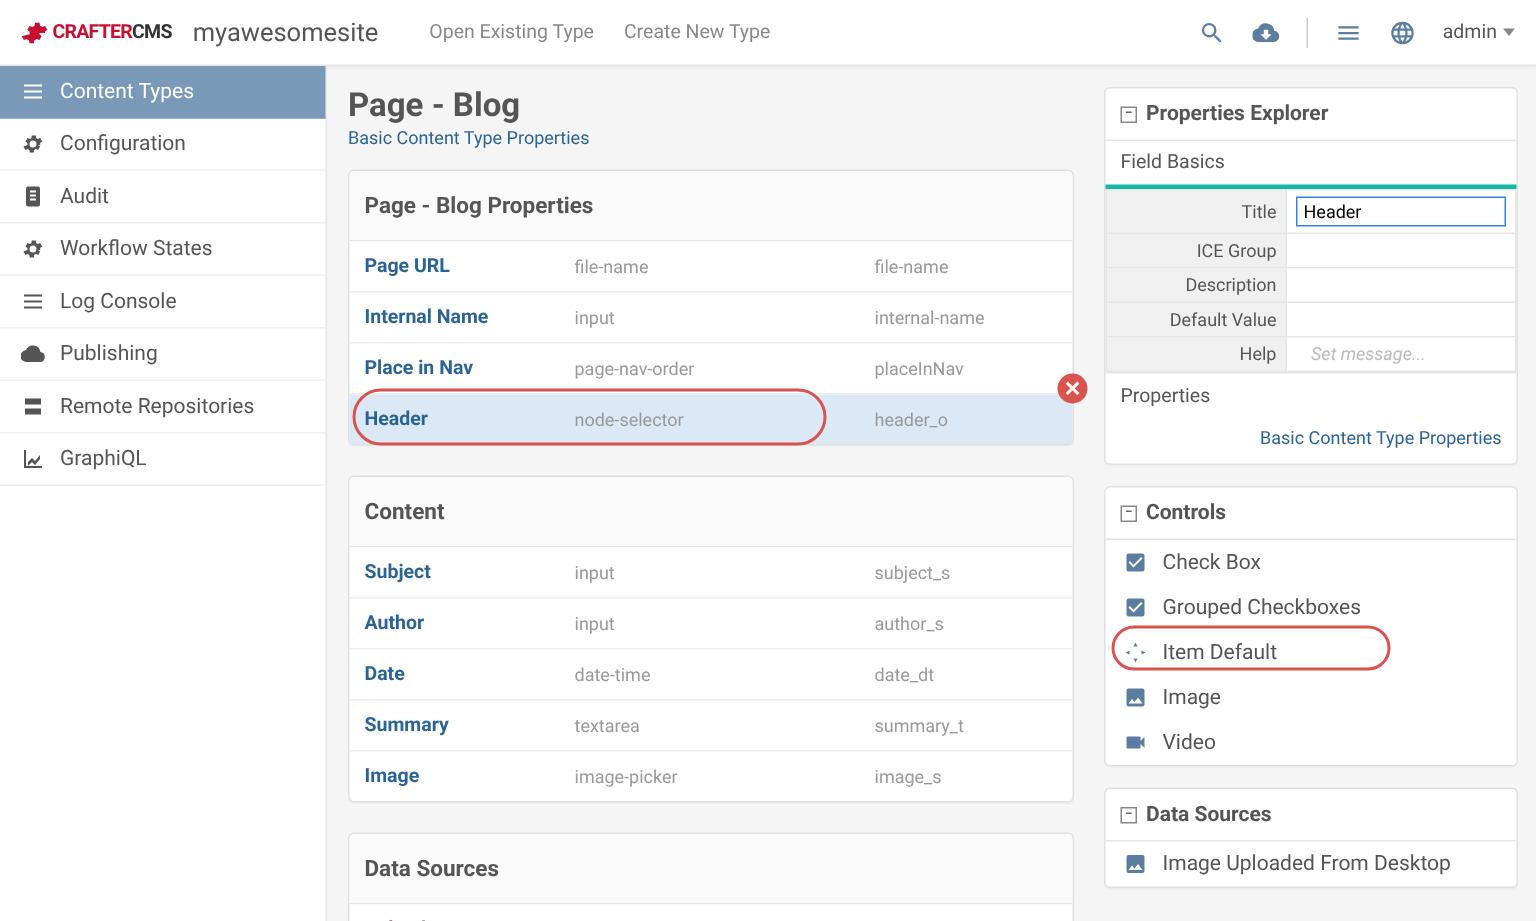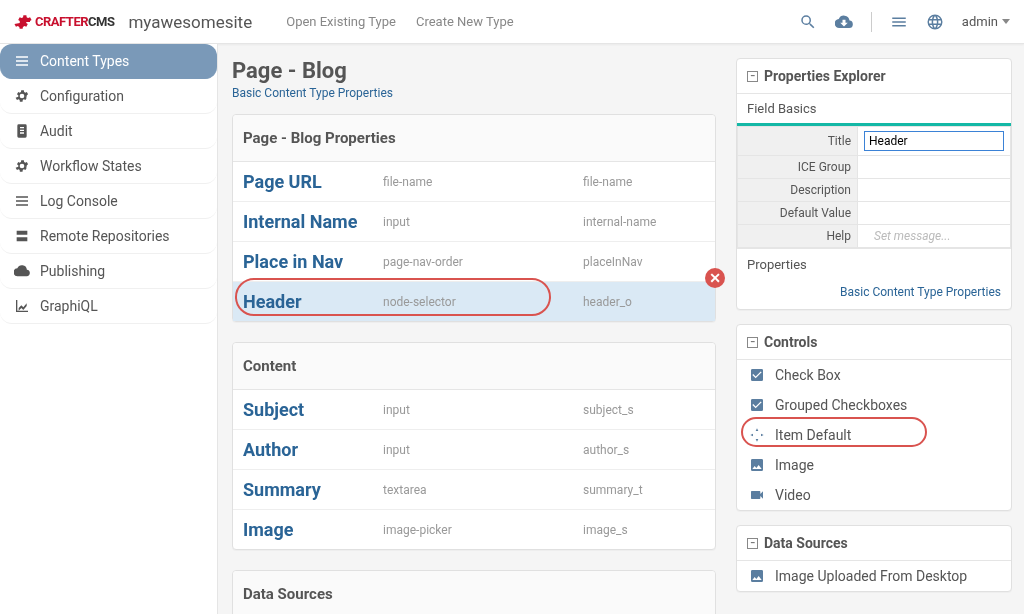--- a/index.html
+++ b/index.html
@@ -18,36 +18,36 @@
 .top-icon { width: 18px; height: 18px; fill: #5b7ea0; cursor: pointer; }
 .top-sep { width: 1px; height: 20px; background: #ccc; }
 .admin-link { color: #555; cursor: pointer; display: flex; align-items: center; gap: 4px; }
 .caret-down { width: 0; height: 0; border-left: 4px solid transparent; border-right: 4px solid transparent; border-top: 5px solid #888; }
 
 
 .layout { display: flex; height: 570px; }
 
 
 .sidebar { width: 218px; background: #fff; border-right: 1px solid #e5e5e5; }
-.side-item { display: flex; align-items: center; gap: 10px; padding: 9px 14px; color: #555; cursor: pointer; font-size: 14px; border-bottom: 1px solid #f0f0f0; border-radius: 12px; }
+.side-item { display: flex; align-items: center; gap: 10px; padding: 9px 14px; color: #555; cursor: pointer; font-size: 14px; border-bottom: 1px solid #f0f0f0; }
 .side-item.active { background: #7a99b8; color: #fff; border-bottom-color: #7a99b8; }
 .side-item svg { width: 16px; height: 16px; fill: currentColor; }
 
 
 .main { flex: 1; padding: 14px 20px 0 14px; overflow: auto; min-width: 0; }
 .page-title { font-size: 22px; font-weight: 700; color: #555; margin-bottom: 2px; }
 .page-subtitle { display: inline-block; font-size: 12px; color: #2a6496; cursor: pointer; margin-bottom: 14px; }
 
 .panel { border: 1px solid #e0e0e0; border-radius: 4px; margin-bottom: 20px; background: #fff; box-shadow: 0 1px 1px rgba(0,0,0,0.03); }
 .panel-header { padding: 14px 10px; font-size: 15px; font-weight: 700; color: #555; border-bottom: 1px solid #e5e5e5; background: #fafafa; border-radius: 4px 4px 0 0; }
 .panel-body { }
 
 .prop-row { display: flex; align-items: center; padding: 9px 10px; border-bottom: 1px solid #eee; position: relative; }
 .prop-row:last-child { border-bottom: none; }
-.prop-name { width: 140px; color: #2a6496; font-weight: 700; font-size: 18px; }
+.prop-name { width: 140px; color: #2a6496; font-weight: 700; font-size: 13px; }
 .prop-name.purple { color: #6a3a8a; }
 .prop-type { width: 200px; font-size: 12px; color: #999; }
 .prop-var { font-size: 12px; color: #999; }
 
 .prop-row.selected { background: #dae9f5; }
 .red-circle { position: absolute; border: 2.5px solid #d9534f; border-radius: 50px; pointer-events: none; }
 .header-circle { left: 2px; top: -4px; width: 316px; height: 38px; }
 .delete-btn { position: absolute; right: -10px; top: -14px; width: 20px; height: 20px; background: #d9534f; border-radius: 50%; display: flex; align-items: center; justify-content: center; color: #fff; font-weight: 700; font-size: 14px; cursor: pointer; }
 
 
@@ -140,29 +140,29 @@
       <span>Workflow States</span>
     </div>
     <div class="side-item">
       <svg viewBox="0 0 24 24">
           <path d="M3 5h18v2H3zm0 6h18v2H3zm0 6h18v2H3z"></path>
         </svg>
       <span>Log Console</span>
     </div>
     <div class="side-item">
       <svg viewBox="0 0 24 24">
+          <path d="M19.35 10.04A7.49 7.49 0 005.01 8.04 6 6 0 006 20h13a5 5 0 00.35-9.96z"></path>
+        </svg>
+      <span>Publishing</span>
+    </div>
+    <div class="side-item">
+      <svg viewBox="0 0 24 24">
           <path d="M4 4h16v6H4zm0 10h16v6H4zm2-7h2v2H6zm0 10h2v2H6z"></path>
         </svg>
       <span>Remote Repositories</span>
-    </div>
-    <div class="side-item">
-      <svg viewBox="0 0 24 24">
-          <path d="M19.35 10.04A7.49 7.49 0 005.01 8.04 6 6 0 006 20h13a5 5 0 00.35-9.96z"></path>
-        </svg>
-      <span>Publishing</span>
     </div>
     <div class="side-item">
       <svg viewBox="0 0 24 24">
           <path d="M3 3v18h18v-2H5V3H3zm4 12l4-4 3 3 5-6v4l-5 6-3-3-4 4v-4z"></path>
         </svg>
       <span>GraphiQL</span>
     </div>
   </div>
 
   <div class="main">
@@ -206,20 +206,25 @@
           <span class="prop-name">Subject</span>
           <span class="prop-type">input</span>
           <span class="prop-var">subject_s</span>
         </div>
         <div class="prop-row">
           <span class="prop-name">Author</span>
           <span class="prop-type">input</span>
           <span class="prop-var">author_s</span>
         </div>
         <div class="prop-row">
+          <span class="prop-name">Date</span>
+          <span class="prop-type">date-time</span>
+          <span class="prop-var">date_dt</span>
+        </div>
+        <div class="prop-row">
           <span class="prop-name">Summary</span>
           <span class="prop-type">textarea</span>
           <span class="prop-var">summary_t</span>
         </div>
         <div class="prop-row">
           <span class="prop-name">Image</span>
           <span class="prop-type">image-picker</span>
           <span class="prop-var">image_s</span>
         </div>
       </div>

